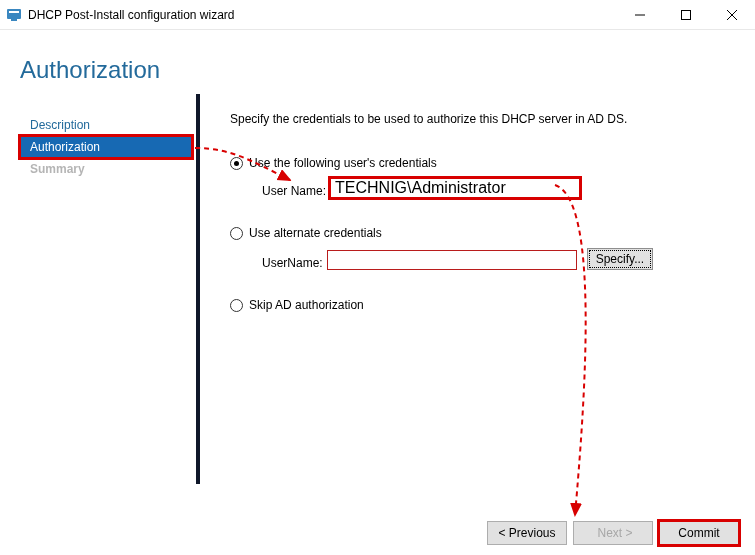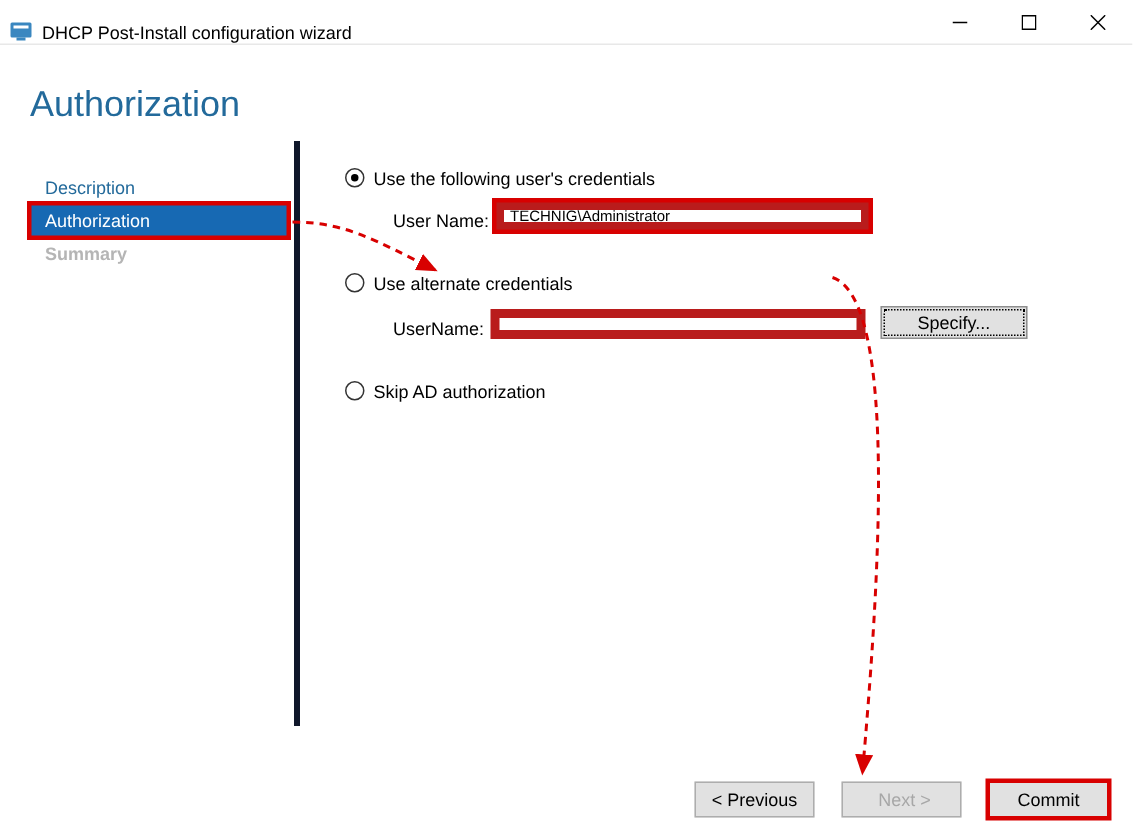--- a/index.html
+++ b/index.html
@@ -10,21 +10,21 @@
     background: #fff;
     color: #000;
     width: 755px;
     height: 555px;
     overflow: hidden;
     position: relative;
   }
   .titlebar {
     height: 30px;
     display: flex;
-    align-items: flex-end;
+    align-items: center;
     padding-left: 6px;
     border-bottom: 1px solid #e8e8e8;
   }
   .title-icon {
     width: 16px; height: 16px;
     display: inline-flex; align-items: center; justify-content: center;
     margin-right: 6px;
   }
   .title-text { font-size: 12px; }
   .win-controls {
@@ -76,57 +76,57 @@
     width: 172px;
   }
   .red-box { outline: 3px solid #d80000; outline-offset: -1px; }
   .content {
     padding: 18px 30px 0 30px;
     flex: 1;
     position: relative;
   }
   .instructions { margin-bottom: 30px; font-size: 12px; }
   .radio-group { margin-bottom: 28px; }
-  .radio-line { display: flex; align-items: flex-start; font-size: 12px; margin-bottom: 8px; }
+  .radio-line { display: flex; align-items: center; font-size: 12px; margin-bottom: 8px; }
   .radio {
     width: 13px; height: 13px; border: 1px solid #333; border-radius: 50%;
     margin-right: 6px; display: inline-flex; align-items: center; justify-content: center;
     background: #fff;
   }
   .radio.checked::after {
     content: ""; width: 5px; height: 5px; background: #000; border-radius: 50%;
   }
   .indent-row { display: flex; align-items: flex-end; padding-left: 32px; font-size: 12px; }
   .field-label { margin-right: 4px; }
   .text-input {
-    border: 6px solid #b91c1c;
+    border: 1px solid #b91c1c;
     height: 20px;
     padding: 1px 4px;
-    font-size: 10px;
+    font-size: 16px;
     font-family: inherit;
     background: #fff;
   }
   .text-input.readonly { background: #fff; }
   .spec-btn {
     height: 22px;
-    padding: 0 24px;
+    padding: 0 8px;
     font-size: 12px;
     border: 1px solid #8e8e8e;
     background: #e1e1e1;
     margin-left: 10px;
     cursor: pointer;
     outline: 1px dotted #000;
     outline-offset: -3px;
   }
   .footer {
     position: absolute;
     bottom: 10px;
     right: 16px;
     display: flex;
-    gap: 18px;
+    gap: 6px;
   }
   .ftr-btn {
     width: 80px;
     height: 24px;
     border: 1px solid #adadad;
     background: #e1e1e1;
     font-size: 12px;
     font-family: inherit;
     cursor: pointer;
   }
@@ -179,20 +179,21 @@
 </div>
 
 <div class="body">
   <div class="sidebar">
     <div class="side-item">Description</div>
     <div class="side-item active red-box">Authorization</div>
     <div class="side-item disabled">Summary</div>
   </div>
 
   <div class="content">
+    <div class="instructions">Specify the credentials to be used to authorize this DHCP server in AD DS.</div>
 
     <div class="radio-group">
       <div class="radio-line">
         <span class="radio checked"></span>
         <span>Use the following user's credentials</span>
       </div>
       <div class="indent-row">
         <span class="field-label">User Name:</span>
         <input class="text-input readonly red-box" style="width: 250px;" readonly="" value="TECHNIG\Administrator">
       </div>

